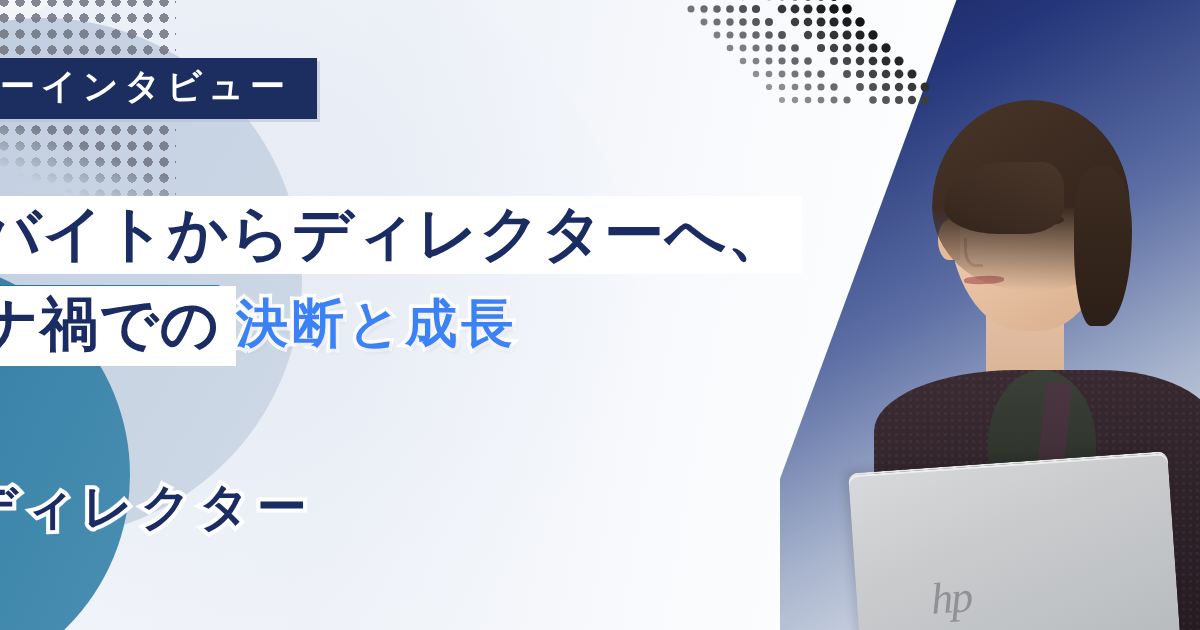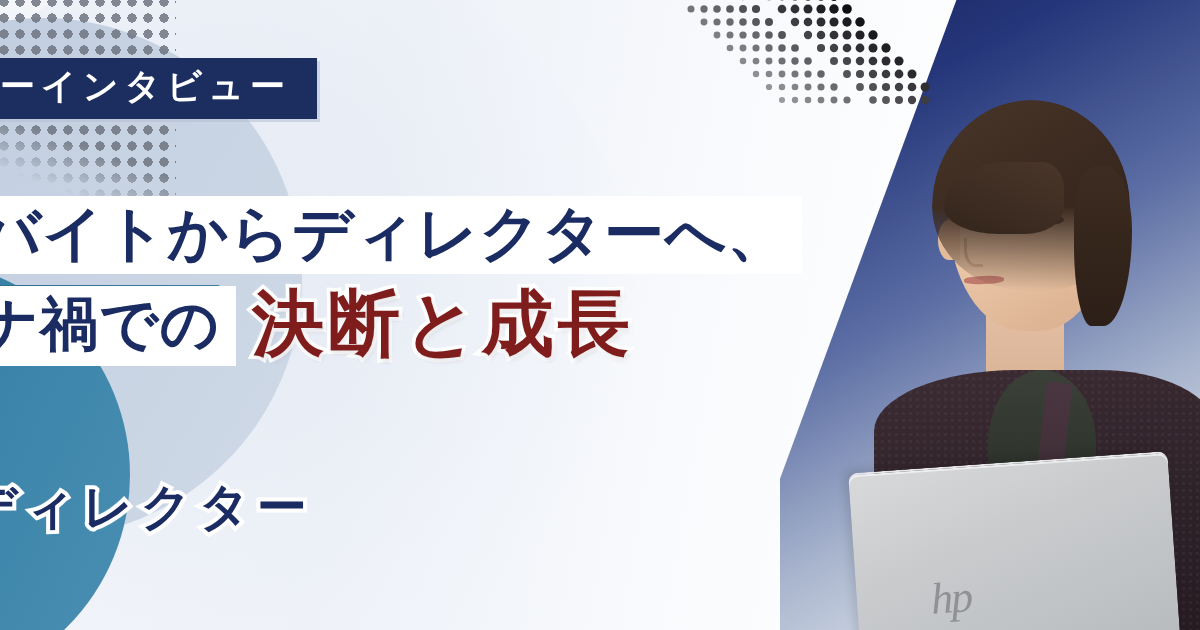--- a/index.html
+++ b/index.html
@@ -151,25 +151,24 @@
   .hl-line-2a {
     font-size: 58px;
     line-height: 1.0;
     color: #1b2c63;
     background: #ffffff;
     display: inline-block;
     padding: 10px 16px 12px 14px;
     letter-spacing: 1px;
   }
   .hl-line-2b {
-    font-size: 72px;
+    font-size: 52px;
     line-height: 1.0;
-    color: #7f1d1d;
+    color: #3b82f6;
     letter-spacing: 4px;
-    margin-left: 16px;
     padding-bottom: 4px;
     -webkit-text-stroke: 7px #ffffff;
     paint-order: stroke fill;
     text-shadow:
       0 0 6px rgba(255,255,255,0.95),
       2px 3px 4px rgba(120,120,140,0.25);
   }
 
   
   .role {

